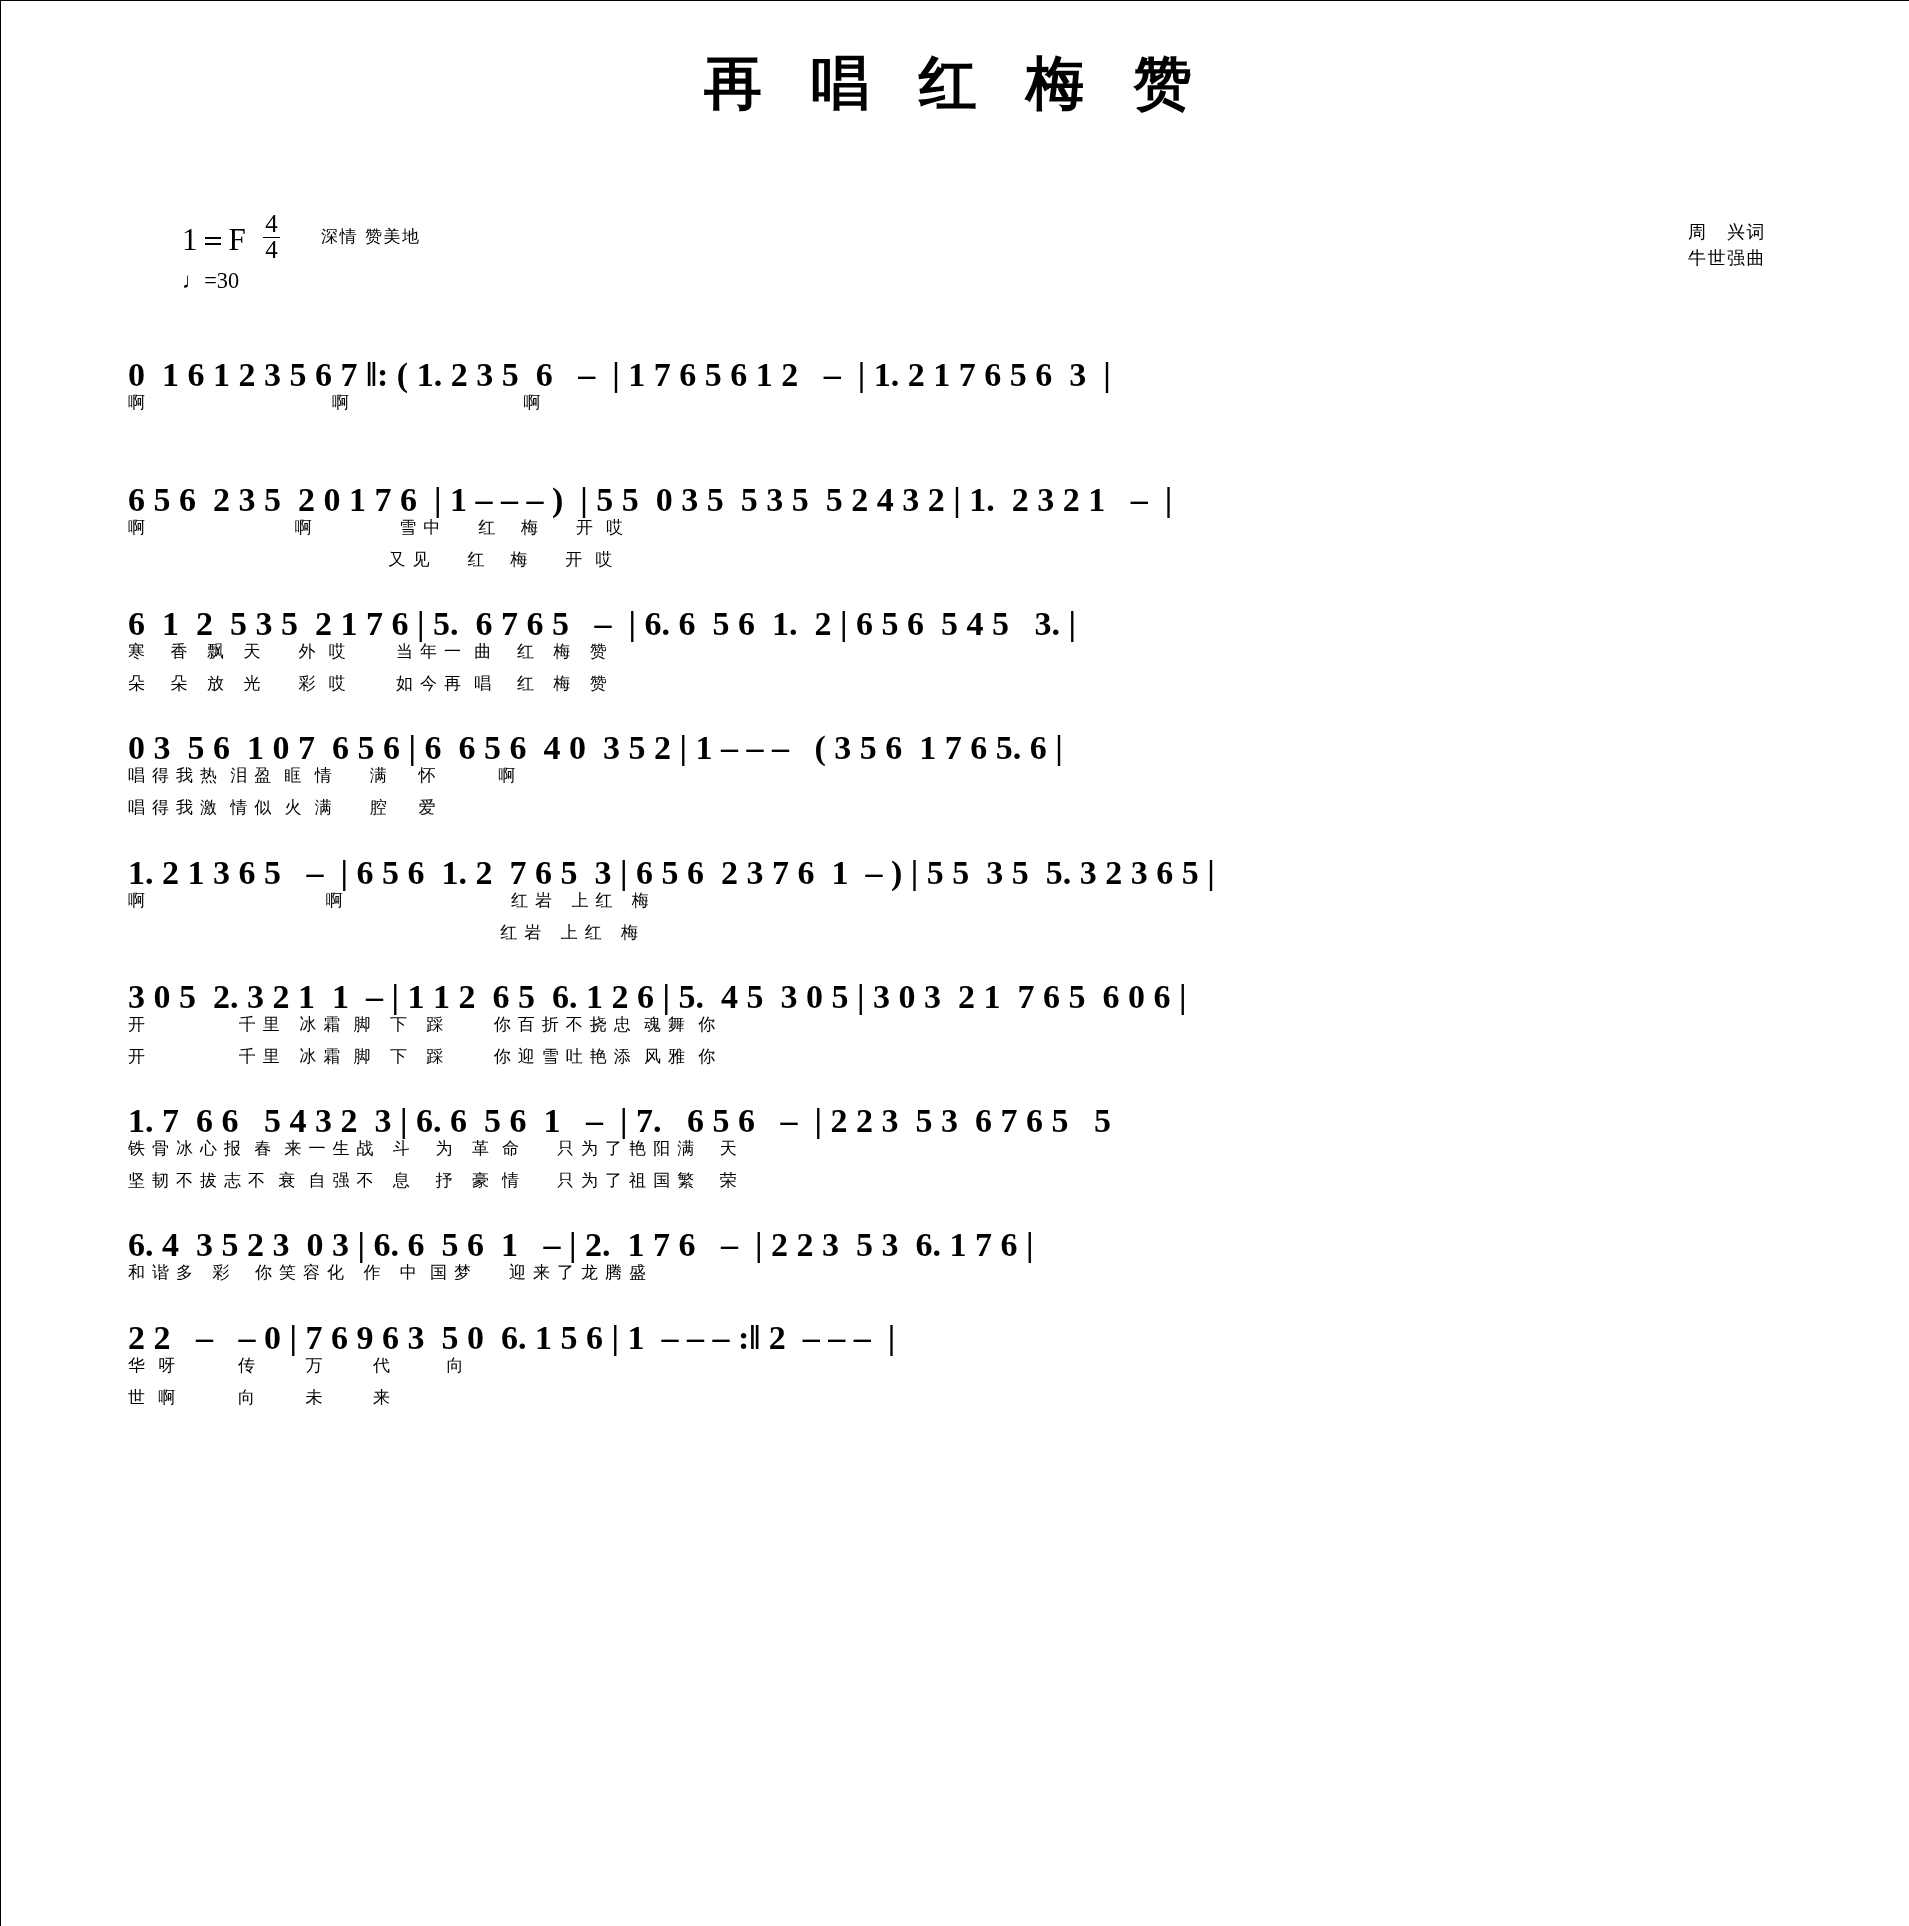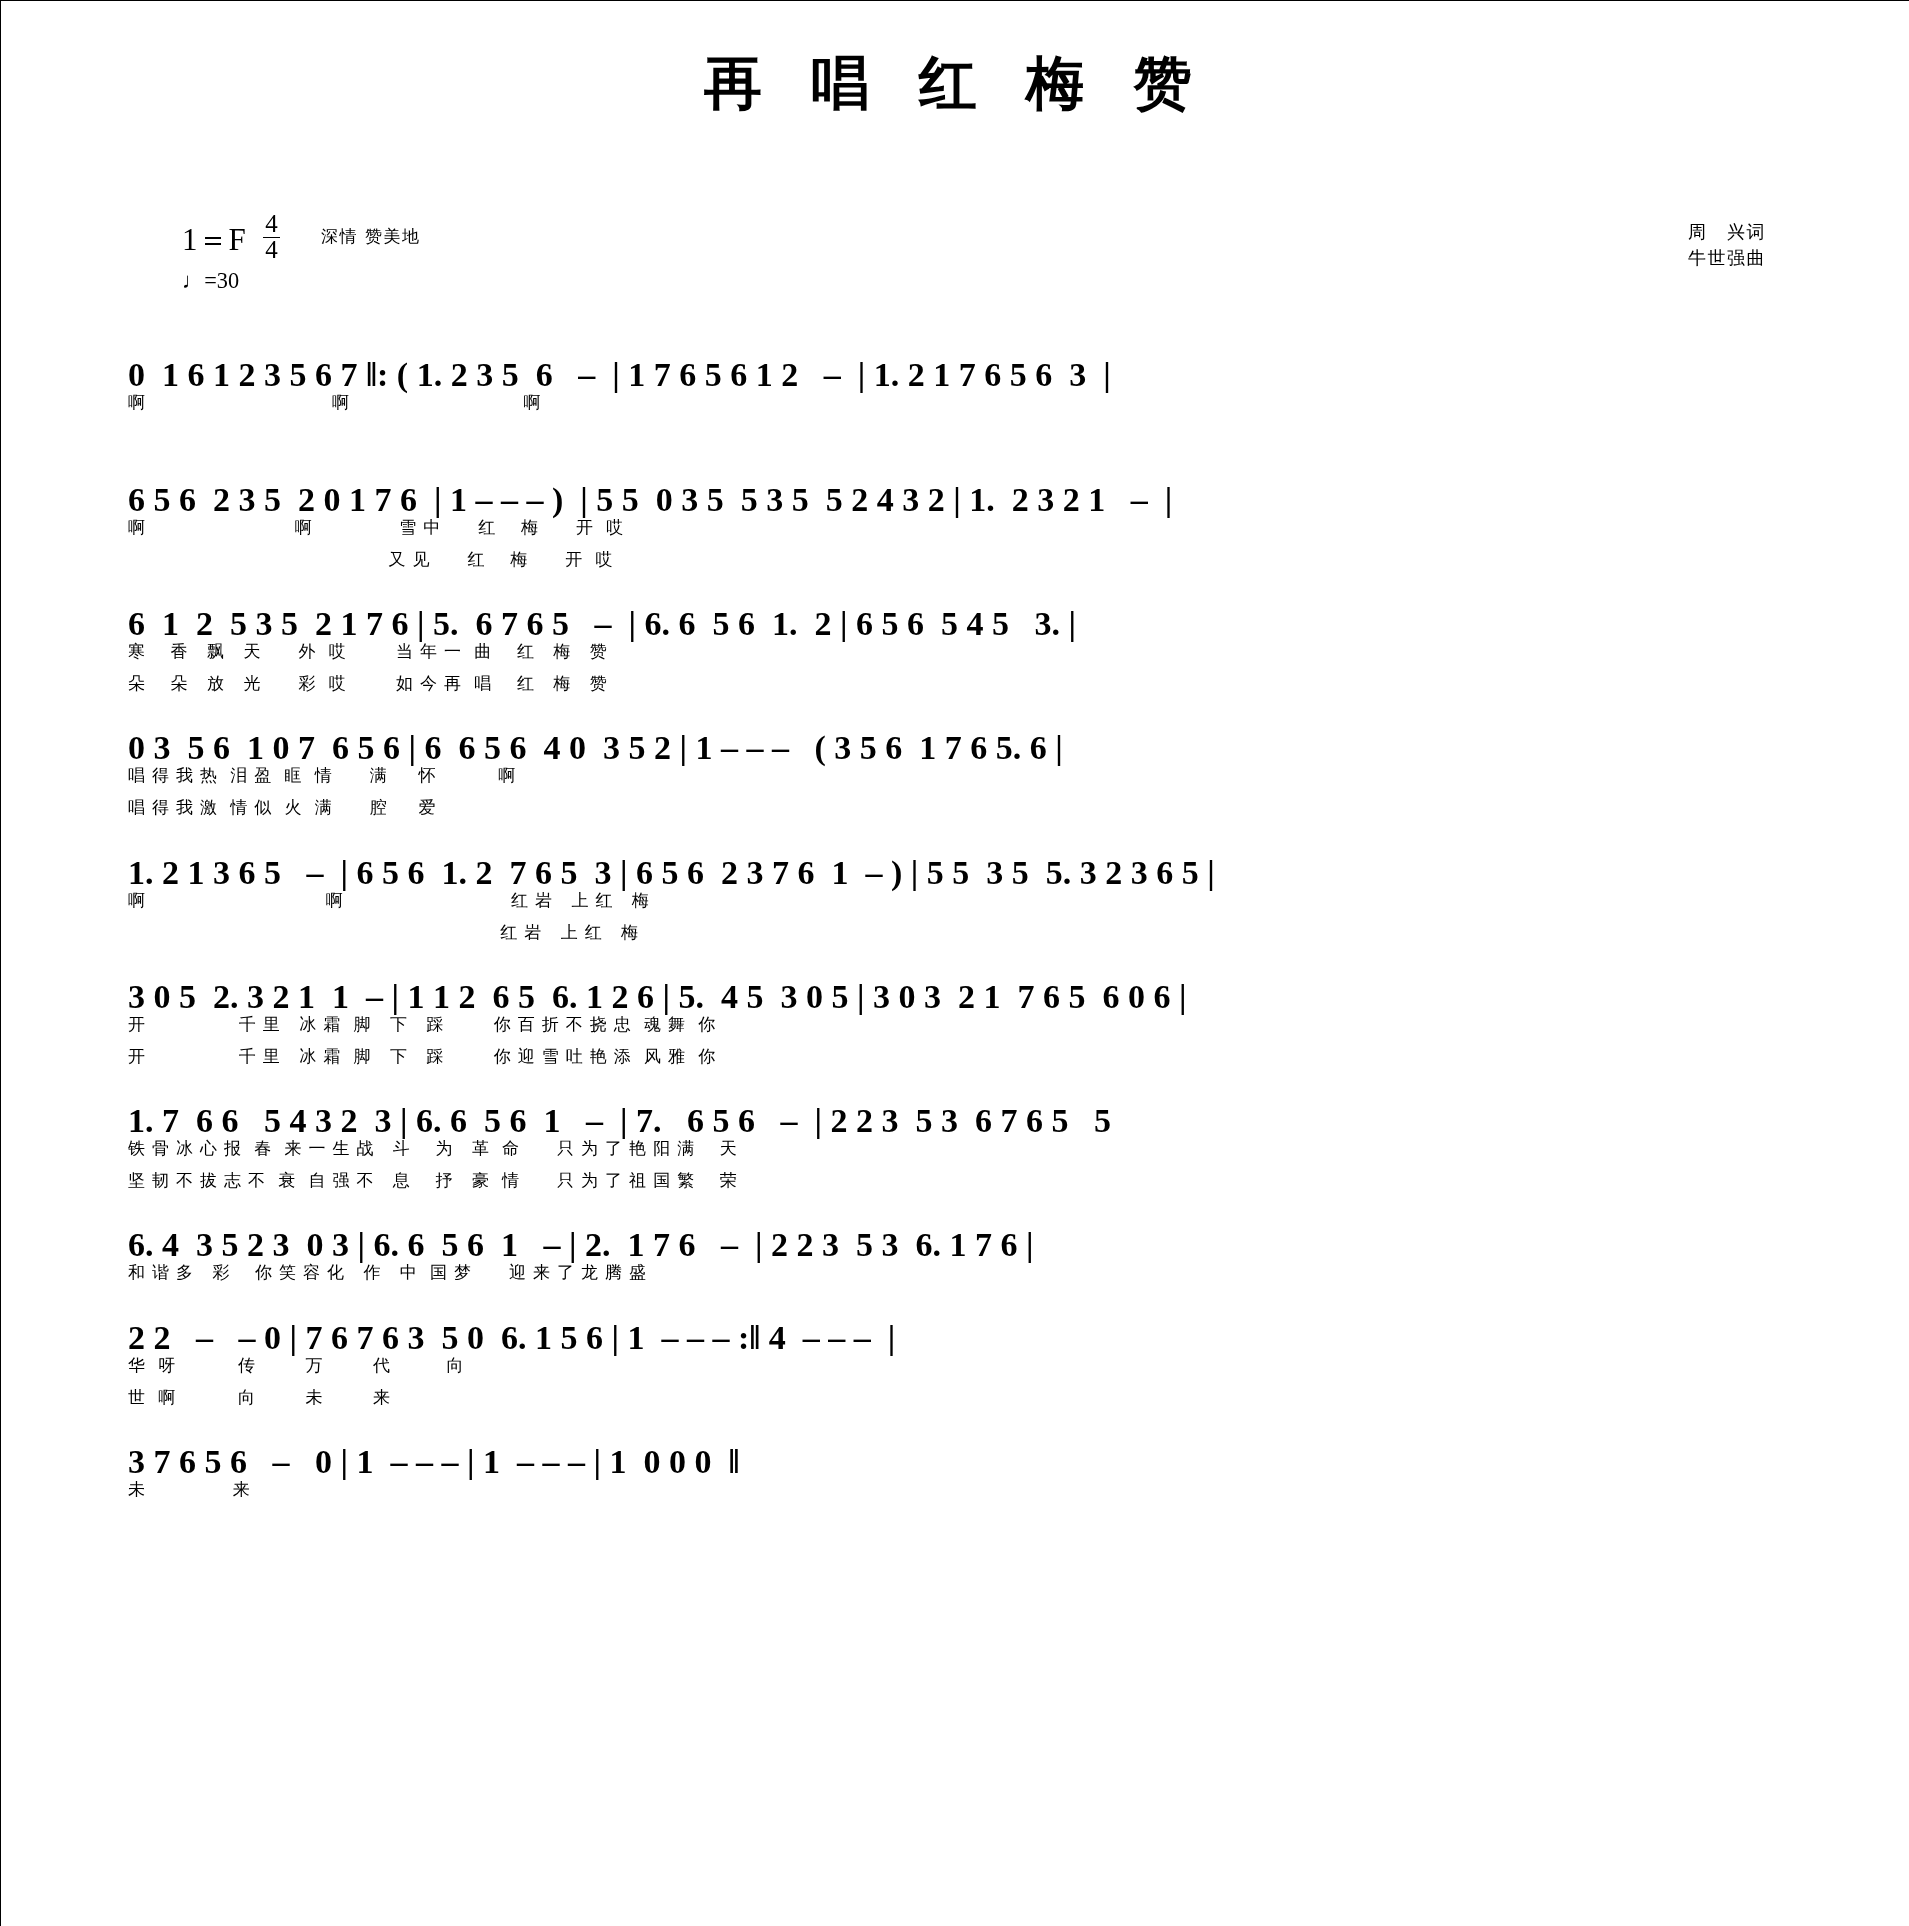--- a/index.html
+++ b/index.html
@@ -168,27 +168,22 @@
       <div class="lyricline">铁 骨 冰 心 报  春  来 一 生 战   斗    为   革  命      只 为 了 艳 阳 满    天</div>
       <div class="lyricline">坚 韧 不 拔 志 不  衰  自 强 不   息    抒   豪  情      只 为 了 祖 国 繁    荣</div>
     </div>
 
     <div class="system">
       <div class="noterow">6. 4  3 5 2 3  0 3 | 6. 6  5 6  1   – | 2.  1 7 6   –  | 2 2 3  5 3  6. 1 7 6 |</div>
       <div class="lyricline">和 谐 多   彩    你 笑 容 化   作   中  国 梦      迎 来 了 龙 腾 盛</div>
     </div>
 
     <div class="system">
-      <div class="noterow">2 2   –   – 0 | 7 6 7 6 3  5 0  6. 1 5 6 | 1  – – – :‖ 4  – – –  |</div>
+      <div class="noterow">2 2   –   – 0 | 7 6 9 6 3  5 0  6. 1 5 6 | 1  – – – :‖ 2  – – –  |</div>
       <div class="lyricline">华  呀          传        万        代         向</div>
       <div class="lyricline">世  啊          向        未        来</div>
     </div>
 
-    <div class="system">
-      <div class="noterow">3 7 6 5 6   –   0 | 1  – – – | 1  – – – | 1  0 0 0  ‖</div>
-      <div class="lyricline">未              来</div>
-      <div class="lyricline"></div>
-    </div>
 
   </div>
 
 </div>
 
 
 </body></html>

